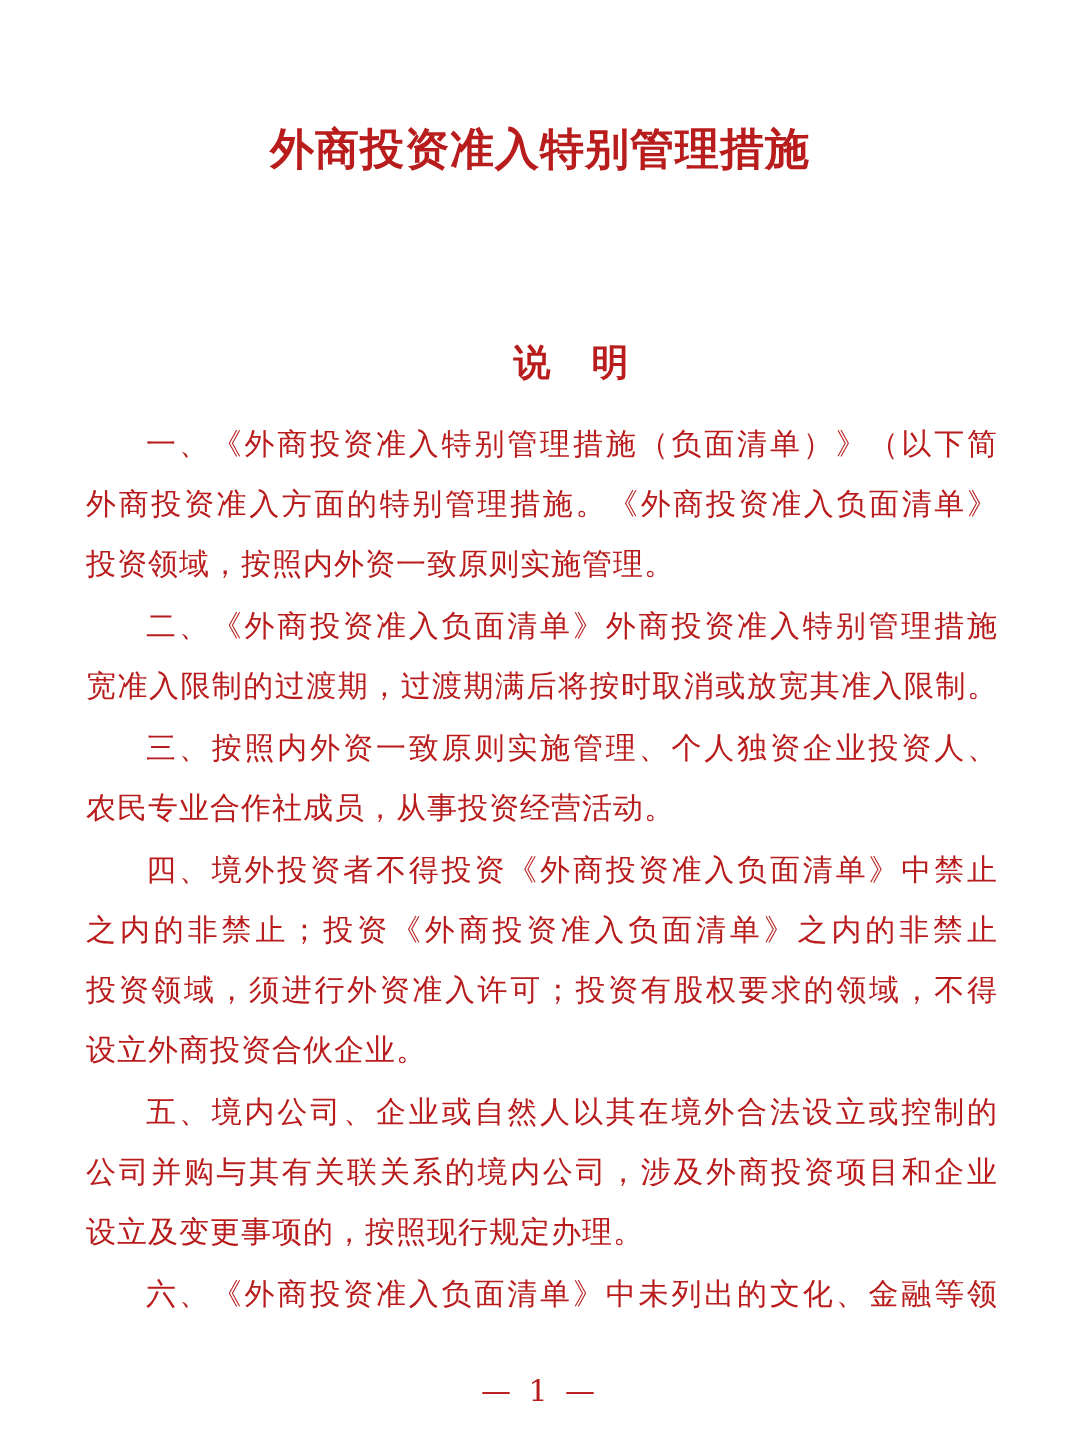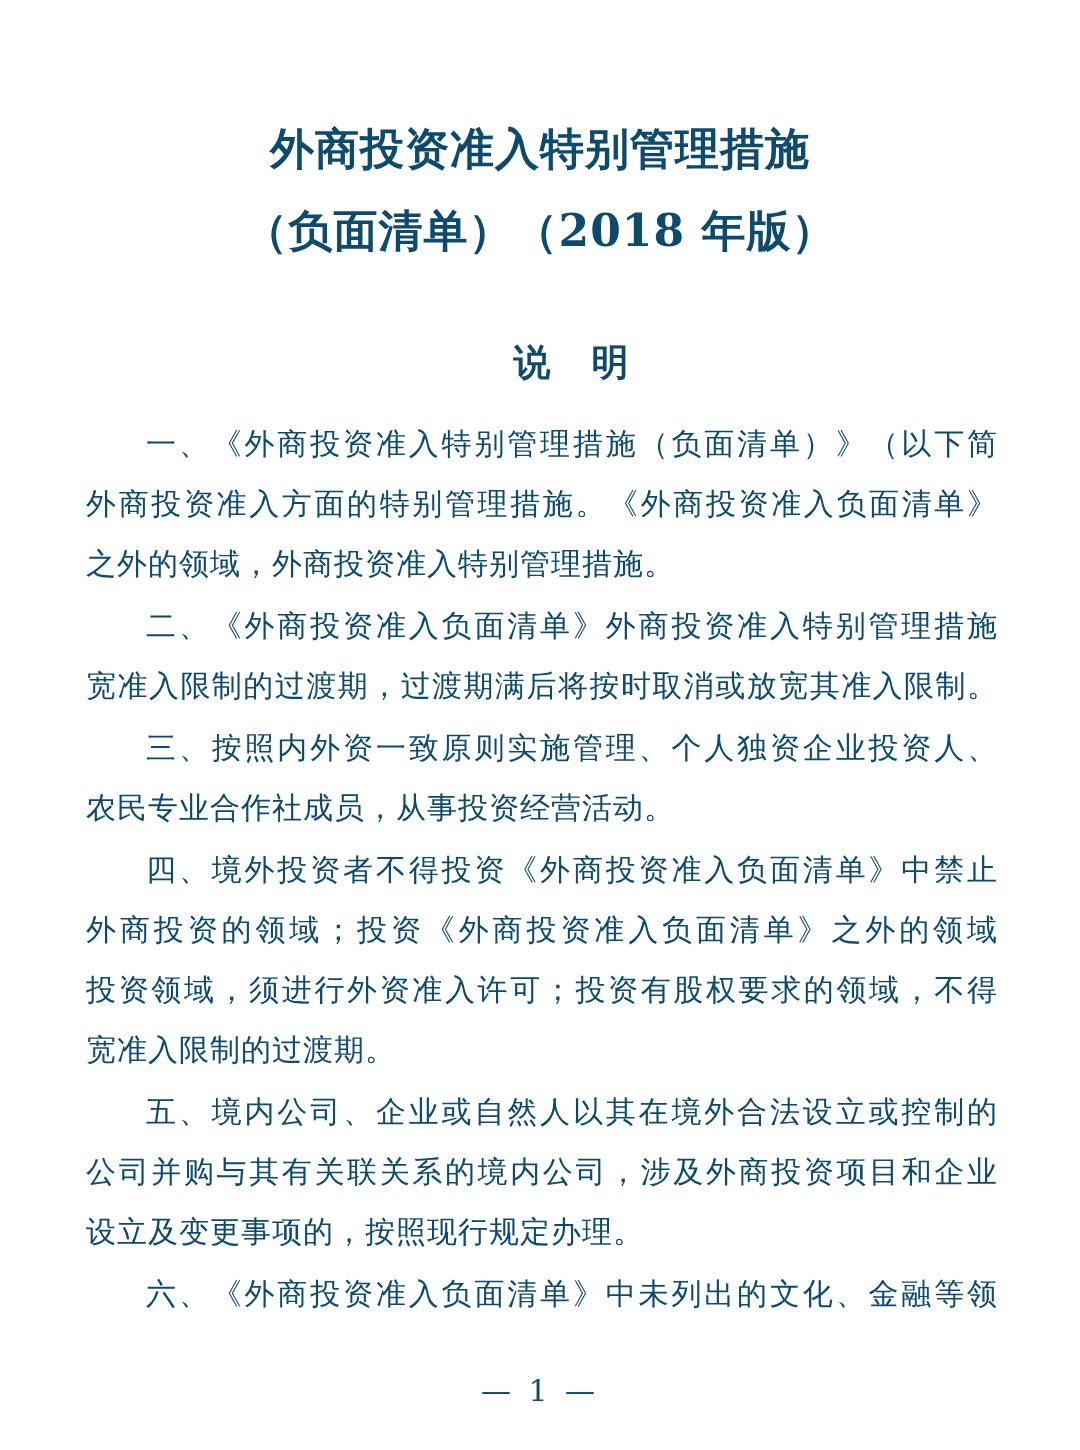--- a/index.html
+++ b/index.html
@@ -5,21 +5,21 @@
   html, body {
     margin: 0;
     padding: 0;
     background: #ffffff;
   }
   .page {
     position: relative;
     width: 1080px;
     height: 1450px;
     background: #ffffff;
-    color: #0c4a6e;
+    color: #b91c1c;
     font-family: "DejaVu Serif", "Liberation Serif", serif;
     overflow: hidden;
   }
   .doc-title {
     position: absolute;
     top: 108px;
     left: 0;
     width: 100%;
     text-align: center;
     font-weight: 700;
@@ -69,48 +69,47 @@
     letter-spacing: 4px;
   }
 </style>
 </head>
 <body>
 
 <div class="page">
 
   <header class="doc-title">
     <div class="title-line">外商投资准入特别管理措施</div>
-    <div class="title-line">（负面清单）（2018 年版）</div>
   </header>
 
   <h2 class="section-heading">说　明</h2>
 
   <main class="doc-body">
 
     <section class="paragraph">
       <div class="line first">一、《外商投资准入特别管理措施（负面清单）》（以下简</div>
       <div class="line">外商投资准入方面的特别管理措施。《外商投资准入负面清单》</div>
-      <div class="line last">之外的领域，外商投资准入特别管理措施。</div>
+      <div class="line last">投资领域，按照内外资一致原则实施管理。</div>
     </section>
 
     <section class="paragraph">
       <div class="line first">二、《外商投资准入负面清单》外商投资准入特别管理措施</div>
       <div class="line">宽准入限制的过渡期，过渡期满后将按时取消或放宽其准入限制。</div>
     </section>
 
     <section class="paragraph">
       <div class="line first">三、按照内外资一致原则实施管理、个人独资企业投资人、</div>
       <div class="line last">农民专业合作社成员，从事投资经营活动。</div>
     </section>
 
     <section class="paragraph">
       <div class="line first">四、境外投资者不得投资《外商投资准入负面清单》中禁止</div>
-      <div class="line">外商投资的领域；投资《外商投资准入负面清单》之外的领域</div>
+      <div class="line">之内的非禁止；投资《外商投资准入负面清单》之内的非禁止</div>
       <div class="line">投资领域，须进行外资准入许可；投资有股权要求的领域，不得</div>
-      <div class="line last">宽准入限制的过渡期。</div>
+      <div class="line last">设立外商投资合伙企业。</div>
     </section>
 
     <section class="paragraph">
       <div class="line first">五、境内公司、企业或自然人以其在境外合法设立或控制的</div>
       <div class="line">公司并购与其有关联关系的境内公司，涉及外商投资项目和企业</div>
       <div class="line last">设立及变更事项的，按照现行规定办理。</div>
     </section>
 
     <section class="paragraph">
       <div class="line first">六、《外商投资准入负面清单》中未列出的文化、金融等领</div>

